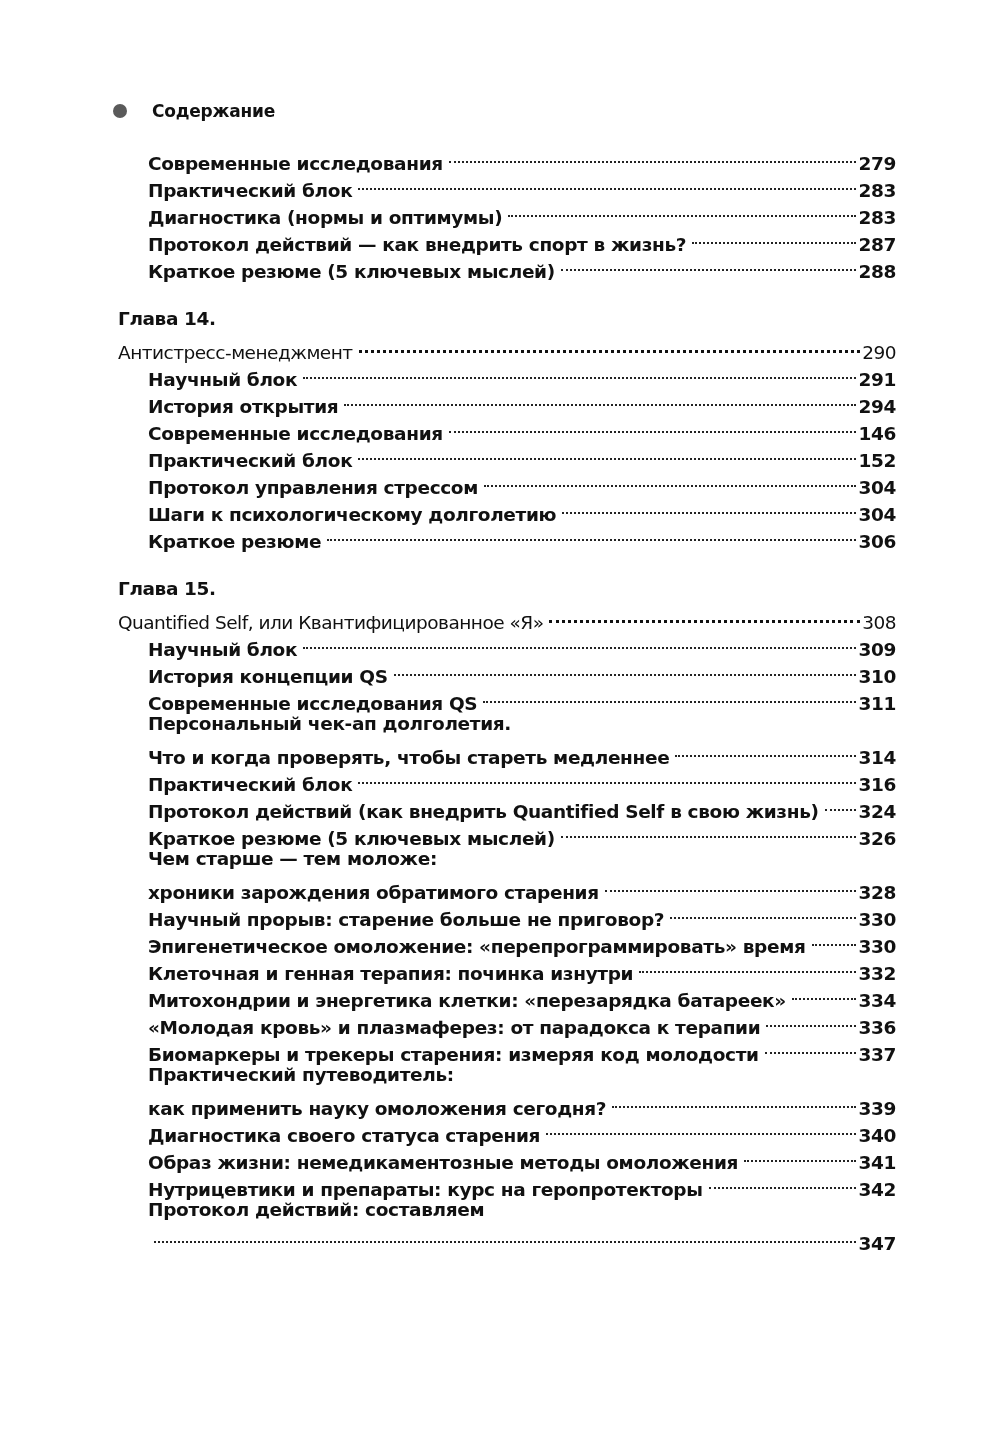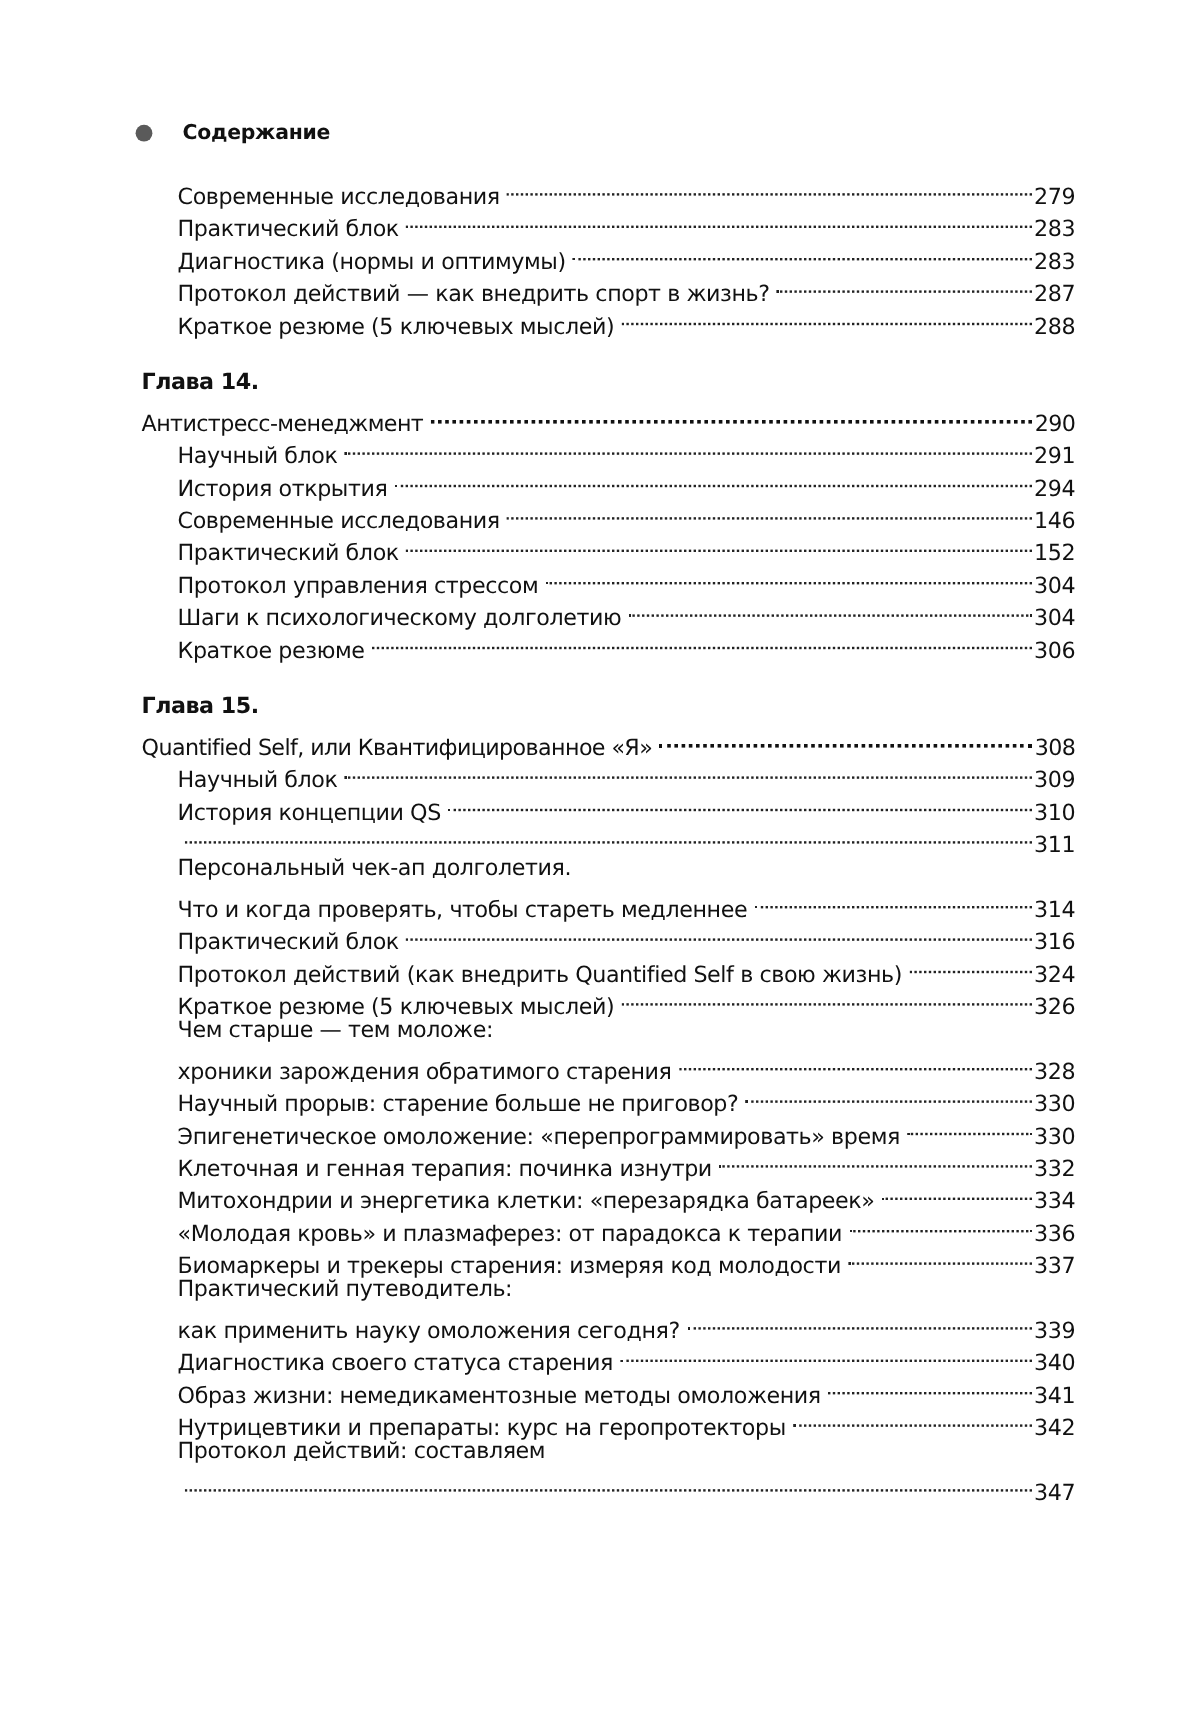--- a/index.html
+++ b/index.html
@@ -45,20 +45,21 @@
       height: 27px;
       line-height: 27px;
       font-size: 18.5px;
       display: flex;
       align-items: baseline;
       white-space: nowrap;
       letter-spacing: -0.35px;
     }
     .toc-line.sub {
       padding-left: 30px;
+      font-weight: bold;
     }
     .toc-line.chapter {
       font-weight: normal;
       letter-spacing: -0.5px;
     }
     .toc-line .label {
       flex: 0 0 auto;
     }
     .toc-line .leader {
       flex: 1 1 auto;
@@ -186,20 +187,21 @@
     <span class="label">Научный блок</span>
     <span class="leader"></span>
     <span class="page">309</span>
   </div>
   <div class="toc-line sub">
     <span class="label">История концепции QS</span>
     <span class="leader"></span>
     <span class="page">310</span>
   </div>
   <div class="toc-line sub">
+    <span class="label">Современные исследования QS</span>
     <span class="leader"></span>
     <span class="page">311</span>
   </div>
   <div class="toc-line sub">
     <span class="label">Персональный чек-ап долголетия.</span>
   </div>
   <div class="toc-line sub">
     <span class="label">Что и когда проверять, чтобы стареть медленнее</span>
     <span class="leader"></span>
     <span class="page">314</span>

